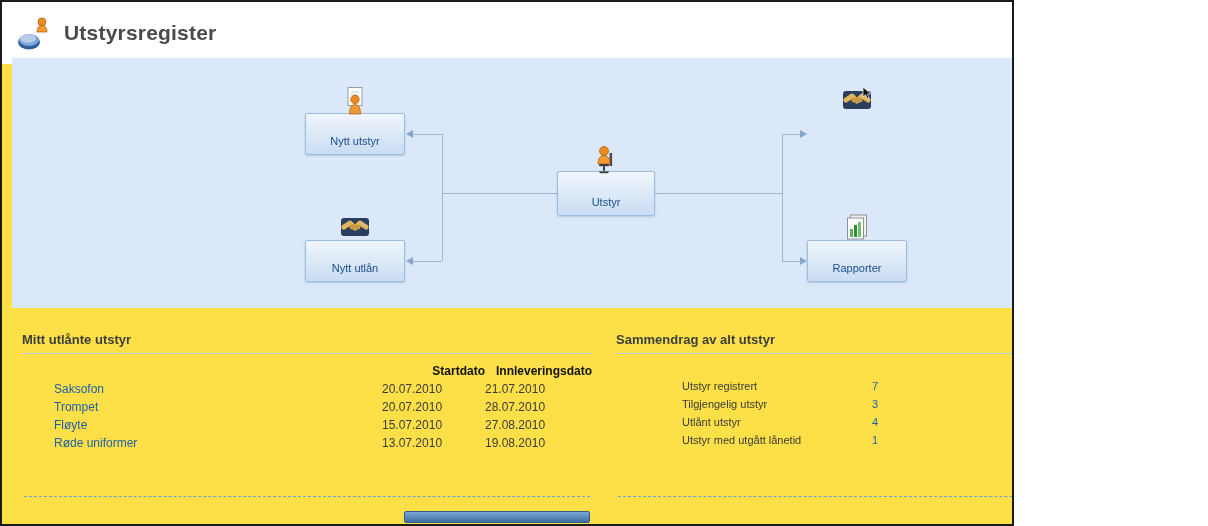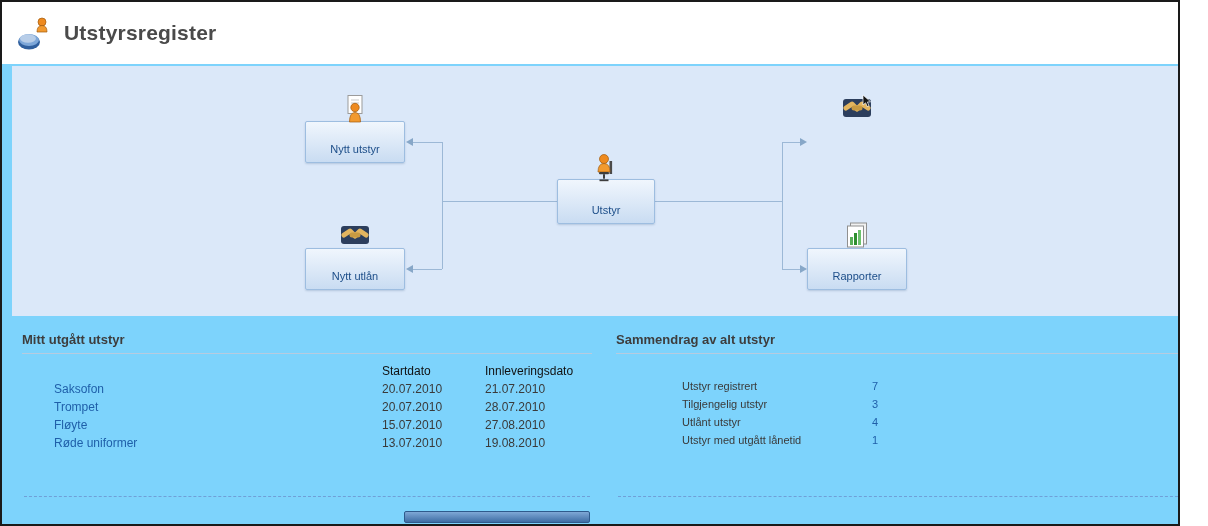--- a/index.html
+++ b/index.html
@@ -1,38 +1,38 @@
 <!DOCTYPE html>
 <html><head>
 <meta charset="utf-8">
 <style>
   * { box-sizing: border-box; }
   html, body { margin: 0; padding: 0; background: #ffffff; }
   .window {
     position: relative;
-    width: 1180px;
+    width: 1014px;
     height: 526px;
-    background: #7dd3fc;
+    background: #fde047;
     border: 2px solid #1a1a1a;
     font-family: "Liberation Sans", sans-serif;
     overflow: hidden;
   }
 
   
   .app-header {
     position: absolute; left: 0; top: 0; width: 100%; height: 62px;
     display: flex; align-items: center; padding-left: 13px;
     background: #ffffff;
   }
   .app-icon { width: 40px; height: 36px; margin-right: 9px; flex: 0 0 auto; }
   .app-title { font-size: 21px; font-weight: bold; color: #4a4a4a; margin: 0; letter-spacing: 0.2px; }
 
   
   .diagram {
-    position: absolute; left: 10px; top: 64px;
+    position: absolute; left: 10px; top: 56px;
     width: 1184px; height: 250px;
     background: #dbe8f9;
   }
   .cline { position: absolute; background: #9cb8d6; }
   .cline.h { height: 1px; }
   .cline.v { width: 1px; }
   .arrow { position: absolute; width: 0; height: 0;
     border-top: 4px solid transparent; border-bottom: 4px solid transparent; }
   .arrow.left  { border-right: 7px solid #87a7c8; }
   .arrow.right { border-left: 7px solid #87a7c8; }
@@ -51,21 +51,21 @@
   }
   .box-h42 { height: 42px; }
   .box-h45 { height: 45px; padding-left: 25px; }
 
   
   .panel { position: absolute; top: 330px; }
   .panel-title { margin: 0; font-size: 13px; font-weight: bold; color: #3d3d3d; }
   .rule { border: 0; border-top: 1px solid #b7cbdf; margin: 6px 0 0 0; }
 
   .loan-table { border-collapse: collapse; table-layout: fixed; width: 570px; margin-top: 8px; font-size: 12px; }
-  .loan-table th { text-align: left; font-weight: normal; color: #111111; height: 18px; padding: 0; white-space: nowrap; }
+  .loan-table th { text-align: right; font-weight: bold; color: #111111; height: 18px; padding: 0; white-space: nowrap; }
   .loan-table td { height: 18px; padding: 0; color: #3a3a3a; white-space: nowrap; }
   .loan-table .name-col { padding-left: 32px; }
 
   a.link { color: #1f5fa9; text-decoration: none; cursor: pointer; }
 
   .summary-rows { margin-top: 26px; }
   .summary-row { position: relative; height: 18px; font-size: 11px; color: #3a3a3a; }
   .s-label { position: absolute; left: 66px; white-space: nowrap; }
   .s-value { position: absolute; left: 256px; }
 
@@ -176,21 +176,21 @@
           <rect x="15" y="9" width="3" height="15" fill="#6cc26c"></rect>
         </svg>
       </span>
       <div class="node-box box-h42">
         <span class="node-label">Rapporter</span>
       </div>
     </div>
   </div>
 
   <div class="panel" style="left:20px; width:570px;">
-    <h2 class="panel-title">Mitt utgått utstyr</h2>
+    <h2 class="panel-title">Mitt utlånte utstyr</h2>
     <div class="rule"></div>
     <table class="loan-table">
       <colgroup>
           <col style="width:360px">
           <col style="width:103px">
           <col>
         </colgroup>
       <thead>
         <tr>
           <th class="name-col"></th>

